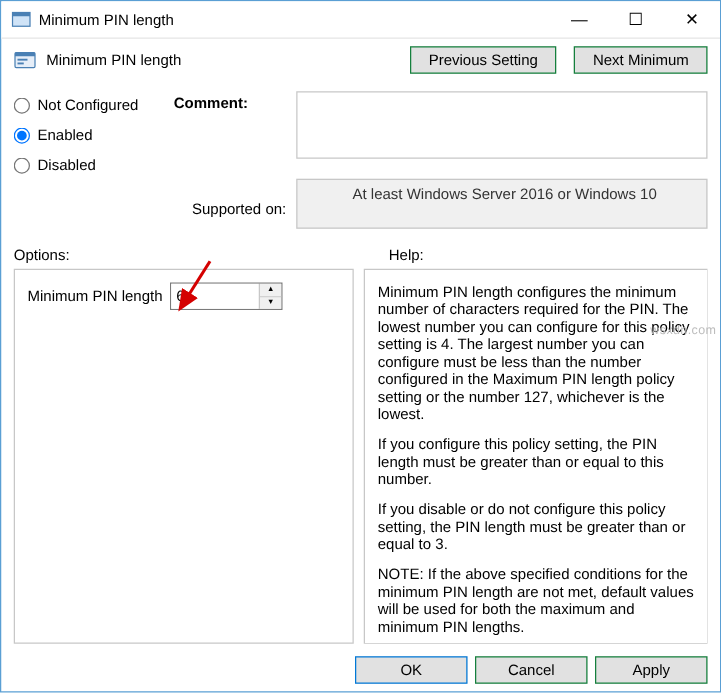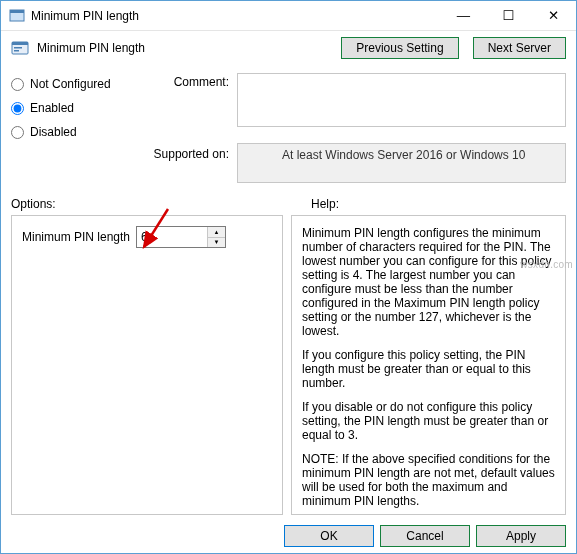--- a/index.html
+++ b/index.html
@@ -65,23 +65,23 @@
     display:grid;
     grid-template-columns: 120px 90px 1fr;
     column-gap: 8px;
     row-gap: 8px;
     padding: 4px 10px 10px 10px;
     align-items:start;
   }
   .radios { grid-column:1; grid-row:1 / span 3; display:flex; flex-direction:column; gap:10px; padding-top:4px;}
   .radio-row { display:flex; align-items:center; gap:6px; }
   .radio-row input { margin:0; }
-  .label-col { grid-column:2; text-align:right; padding-top:2px;}
+  .label-col { grid-column:2; text-align:left; padding-top:2px;font-weight:bold;}
   .comment-box { grid-column:3; height:54px; resize:none; border:1px solid #c7c7c7; font:inherit; padding:4px; overflow-y:scroll;}
-  .supported-lbl { grid-column:2; text-align:right; padding-top:4px;}
+  .supported-lbl { grid-column:2; text-align:right; padding-top:4px;margin-top:13px;}
   .supported-box { grid-column:3; height:40px; border:1px solid #c7c7c7; background:#f0f0f0; font:inherit; padding:4px; overflow-y:scroll; resize:none; color:#333;}
 
   
   .split-labels { display:flex; padding:4px 10px 4px 10px;gap:20px; }
   .split-labels .left { width:280px; }
   .split-labels .right { flex:1; }
 
   
   .panes {
     display:flex;
@@ -164,21 +164,21 @@
   <span class="bigicon">
     <svg width="18" height="18" viewBox="0 0 18 18">
       <rect x="1" y="3" width="16" height="12" rx="1" fill="#e6eef8" stroke="#4a80b4"></rect>
       <rect x="1" y="3" width="16" height="3" fill="#4a80b4"></rect>
       <rect x="3" y="8" width="8" height="1.5" fill="#4a80b4"></rect>
       <rect x="3" y="11" width="5" height="1.5" fill="#4a80b4"></rect>
     </svg>
   </span>
   <span class="policytitle">Minimum PIN length</span>
   <button class="btn">Previous Setting</button>
-  <button class="btn">Next Server</button>
+  <button class="btn">Next Minimum</button>
 </div>
 
 <div class="settings">
   <div class="radios">
     <label class="radio-row">
       <input type="radio" name="state" style="">
       <span>Not Configured</span>
     </label>
     <label class="radio-row">
       <input type="radio" name="state" checked="" style="">

